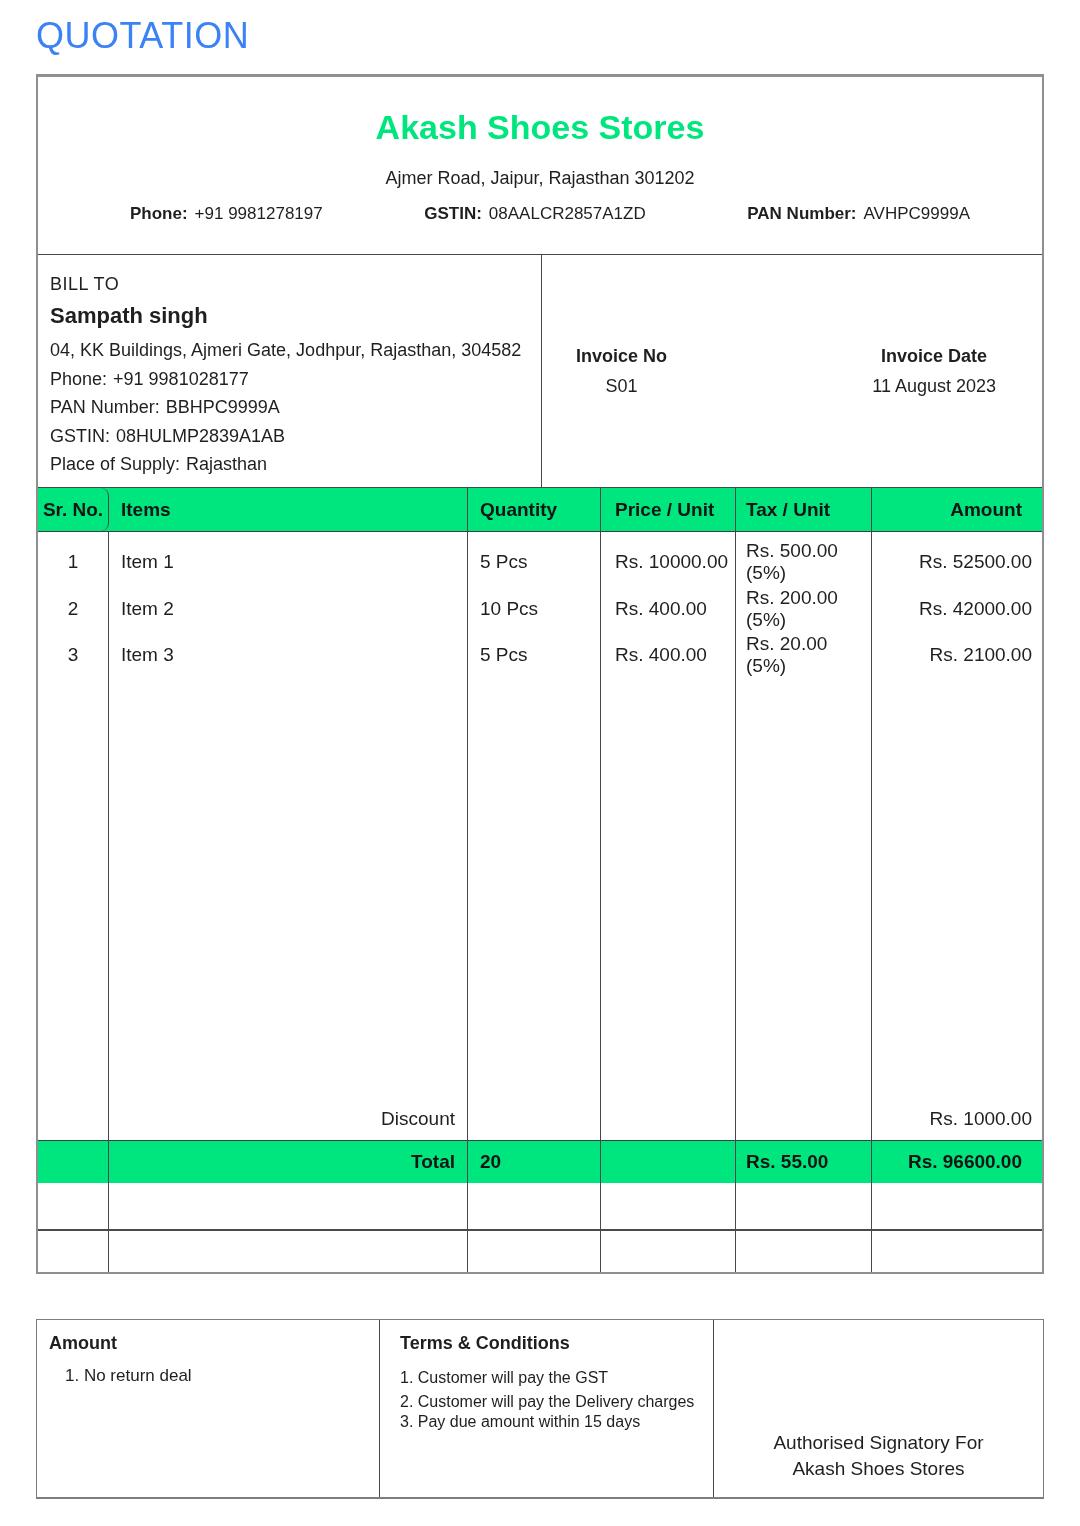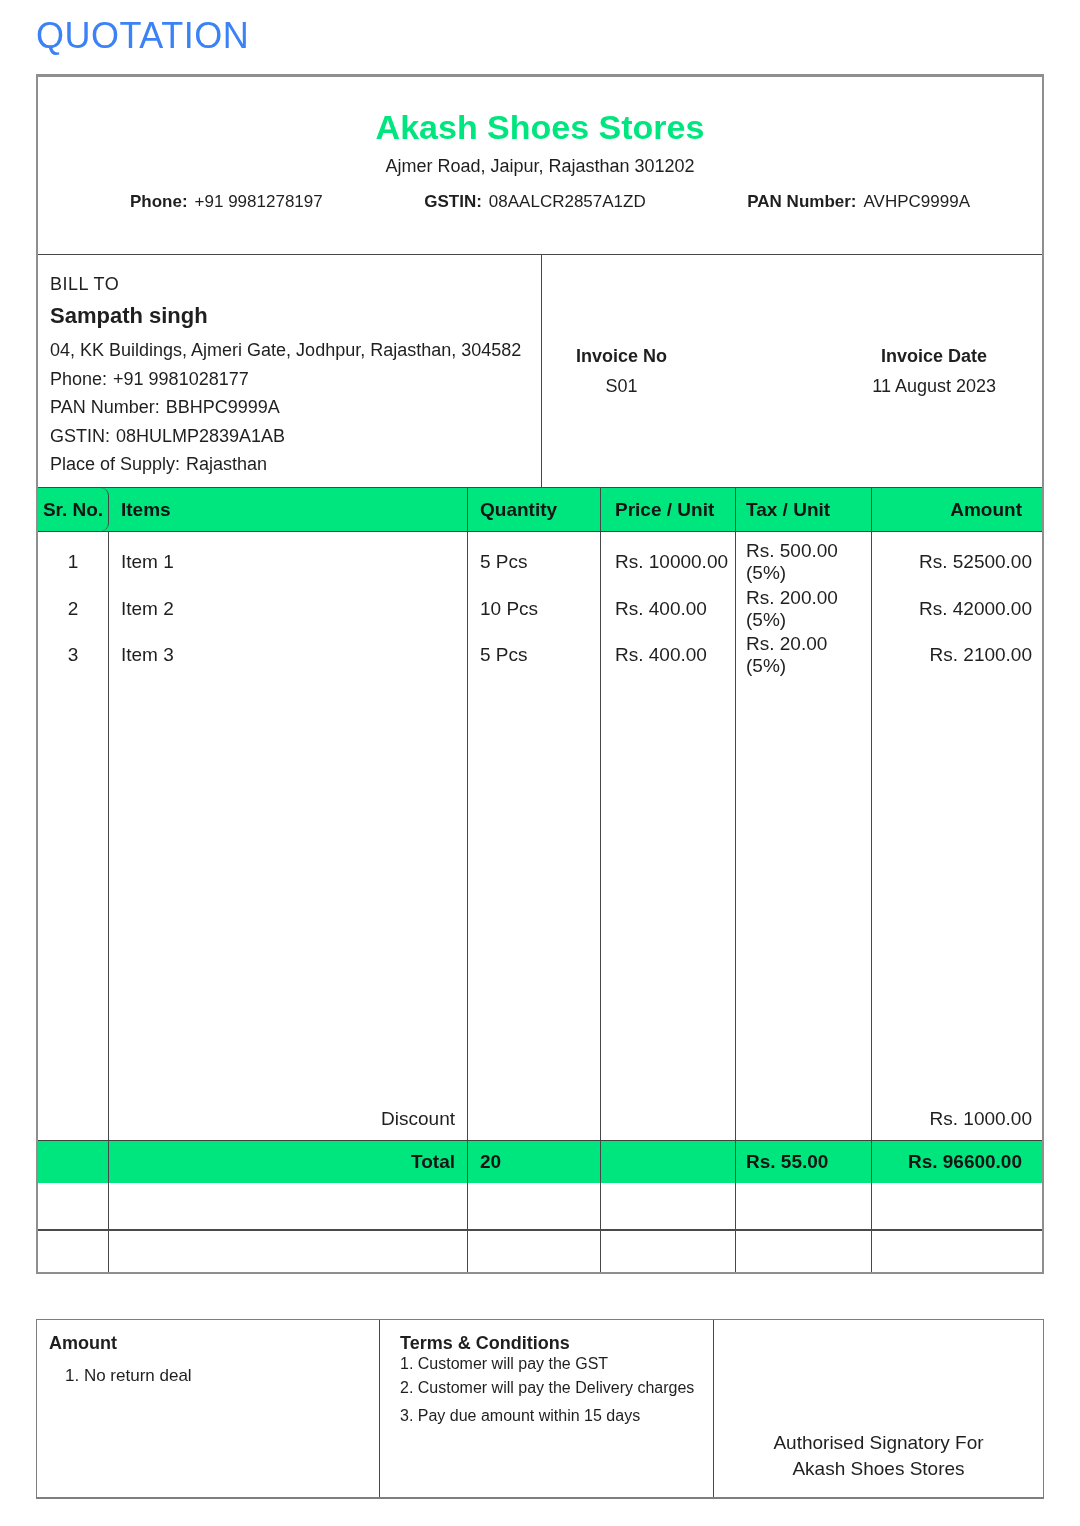--- a/index.html
+++ b/index.html
@@ -14,21 +14,21 @@
     margin: 16px 0 18px 36px; font-size: 36px; font-weight: 500;
     line-height: 40px; color: #3b82f6; letter-spacing: 0.5px;
   }
   .main-box {
     margin: 0 36px; width: 1008px;
     border: 2px solid var(--boxline); border-top-width: 3px;
   }
   
   .company { height: 178px; border-bottom: 1.5px solid var(--line); text-align: center; }
   .company-name { padding-top: 32px; font-size: 34px; font-weight: bold; line-height: 37px; color: var(--accent); }
-  .company-address { margin-top: 10px; font-size: 18px; line-height: 20px; }
+  .company-address { margin-top: 22px; font-size: 18px; line-height: 20px; }
   .company-meta {
     margin-top: 16px; display: flex; justify-content: space-between;
     padding: 0 72px 0 92px; font-size: 17px;
   }
   .meta-label { font-weight: bold; }
   .meta-value { margin-left: 7px; }
   
   .bill-row { display: flex; height: 233px; border-bottom: 1.5px solid var(--line); }
   .bill-cell { width: 504px; flex: none; border-right: 1.5px solid var(--line); padding: 19px 12px 0; }
   .bill-heading { font-size: 18px; letter-spacing: 0.5px; }
@@ -70,23 +70,23 @@
   
   .notes-box {
     margin: 45px 36px 0; width: 1008px; height: 180px; display: flex;
     border: 1.5px solid #7e7e7e; border-bottom-width: 2.5px;
   }
   .notes-cell { width: 343px; flex: none; border-right: 1.5px solid var(--line); padding: 13px 12px 0; }
   .box-heading { font-size: 18px; font-weight: bold; }
   .notes-item { margin-top: 12px; font-size: 17px; margin-left: 16px; }
   .terms-cell { width: 334px; flex: none; border-right: 1.5px solid var(--line); padding: 13px 10px 0 20px; }
   .terms-item { font-size: 16px; line-height: 20px; }
-  .terms-item.t1 { }
+  .terms-item.t1 { margin-top: 14px; }
   .terms-item.t2 { margin-top: 4px; }
-  .terms-item.t3 { margin-top: 8px; }
+  .terms-item.t3 { margin-top: 0; }
   .sign-cell {
     flex: 1; display: flex; flex-direction: column; justify-content: flex-end;
     align-items: center; padding-bottom: 15px; font-size: 19px; line-height: 26px;
   }
 </style>
 </head>
 <body>
 
 <div class="title">QUOTATION</div>
 

